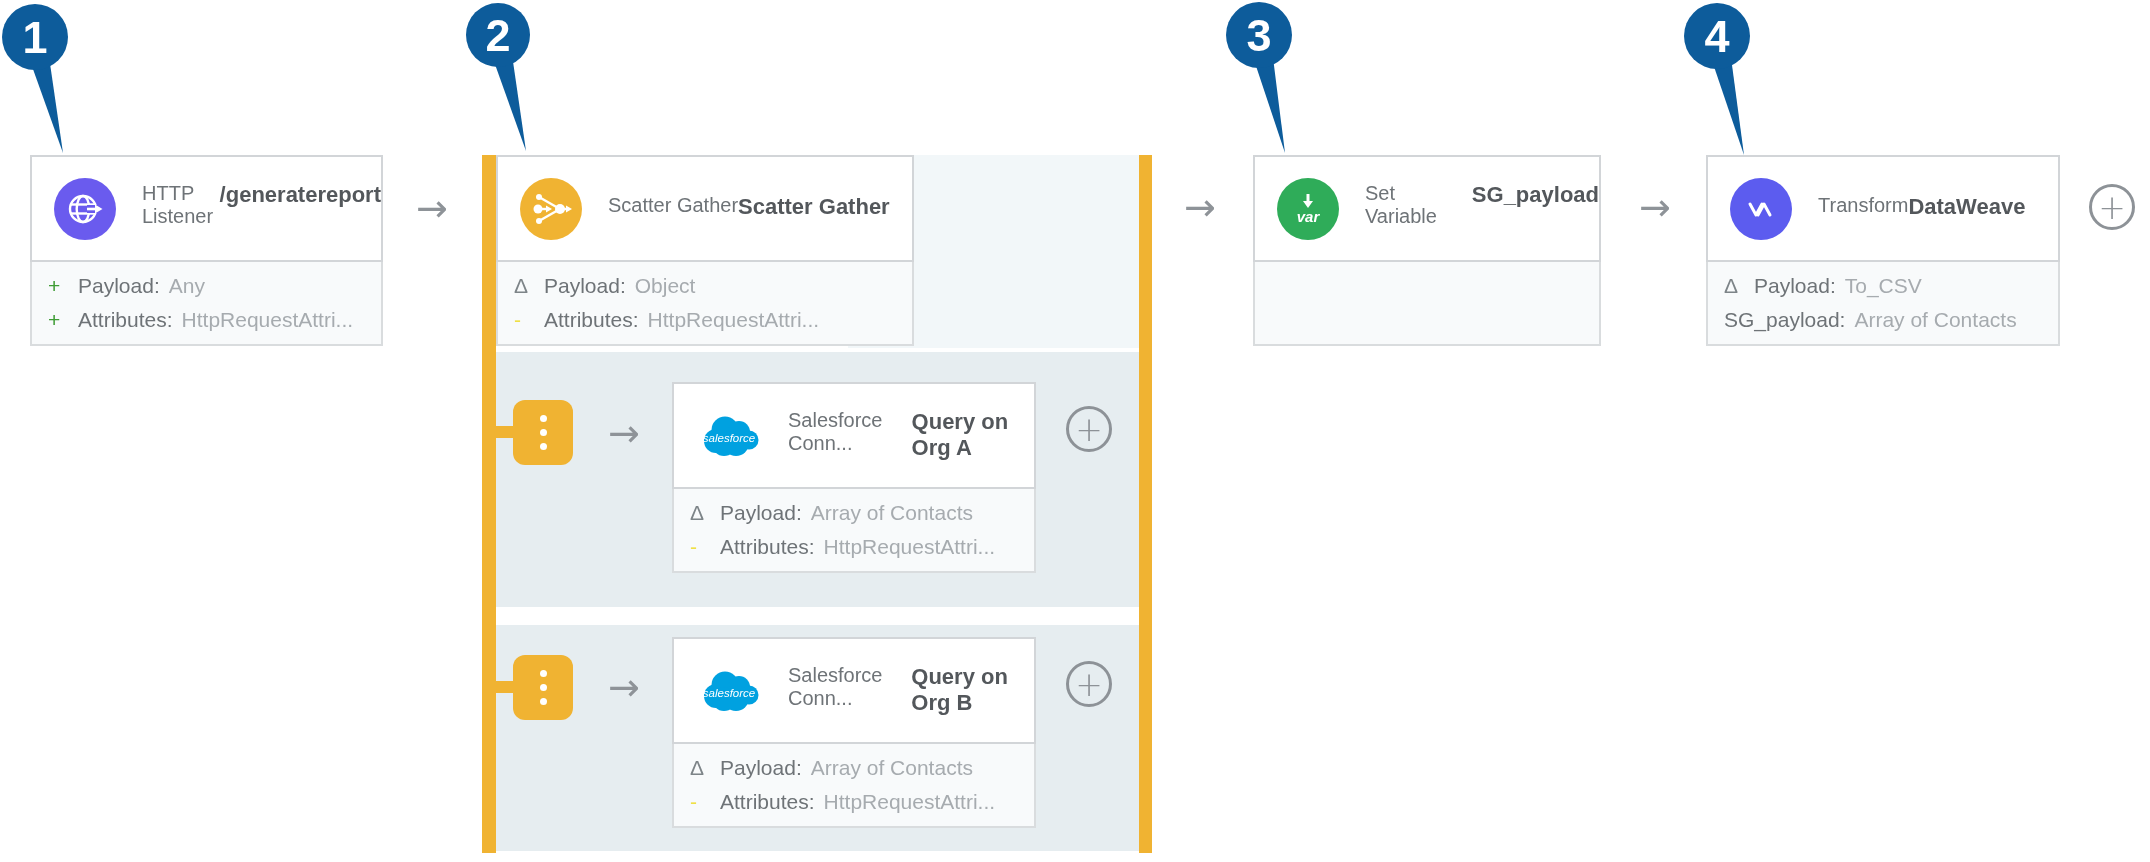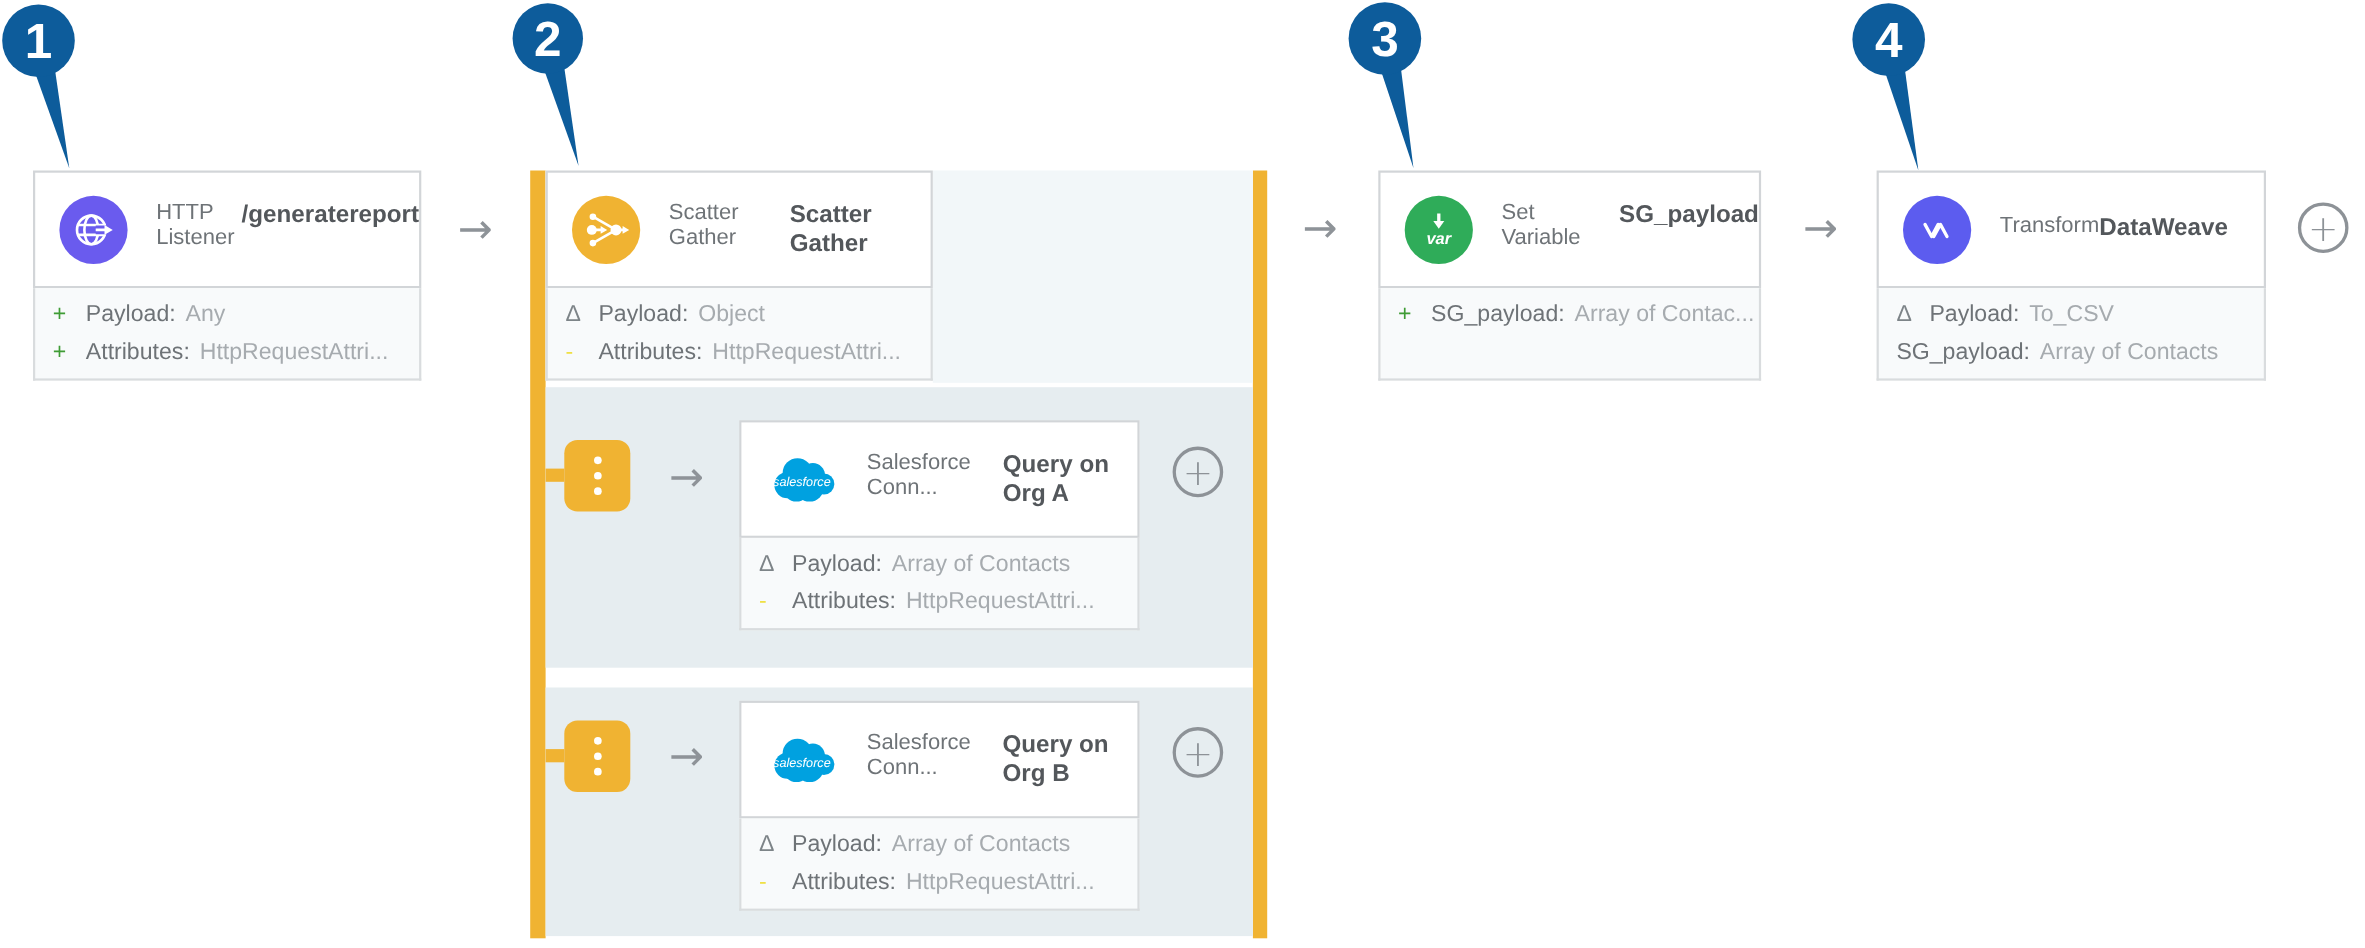--- a/index.html
+++ b/index.html
@@ -114,21 +114,21 @@
         <span class="pfx plus">+</span><span class="lbl">Attributes:</span><span class="val">HttpRequestAttri...</span>
       </div>
     </div>
   </div>
 
   <div class="arrow" style="left:408px; top:184px;">→</div>
 
   <div class="sg-container">
     <div class="sg-filler"></div>
 
-    <div class="node" style="left:0; top:0; width:352px;">
+    <div class="node" style="left:0; top:0; width:418px;">
       <div class="node-header">
         <div class="icon-circle yellow">
           <svg width="44" height="44" viewBox="0 0 44 44">
             <g stroke="#ffffff" stroke-width="2.4" fill="none">
               <line x1="10" y1="10" x2="31" y2="22"></line>
               <line x1="10" y1="34" x2="31" y2="22"></line>
               <line x1="9" y1="22" x2="18" y2="22"></line>
               <line x1="31" y1="22" x2="38" y2="22"></line>
             </g>
             <circle cx="10" cy="10" r="3" fill="#ffffff"></circle>
@@ -245,23 +245,20 @@
           <polygon points="16,13 21,20 26,13" fill="#ffffff"></polygon>
           <text x="21" y="34" text-anchor="middle" fill="#ffffff" font-size="15" font-weight="bold" font-family="Liberation Sans, sans-serif">var</text>
         </svg>
       </div>
       <div class="titles">
         <span class="title">Set Variable</span>
         <span class="subtitle">SG_payload</span>
       </div>
     </div>
     <div class="node-meta">
-      <div class="meta-line">
-        <span class="pfx plus">+</span><span class="lbl">SG_payload:</span><span class="val">Array of Contac...</span>
-      </div>
     </div>
   </div>
 
   <div class="arrow" style="left:1631px; top:183px;">→</div>
 
   <div class="node" style="left:1706px; top:155px; width:354px;">
     <div class="node-header">
       <div class="icon-circle dwpurple">
         <svg width="40" height="40" viewBox="0 0 40 40">
           <g stroke="#ffffff" stroke-width="3" fill="none" stroke-linecap="round" stroke-linejoin="round">

